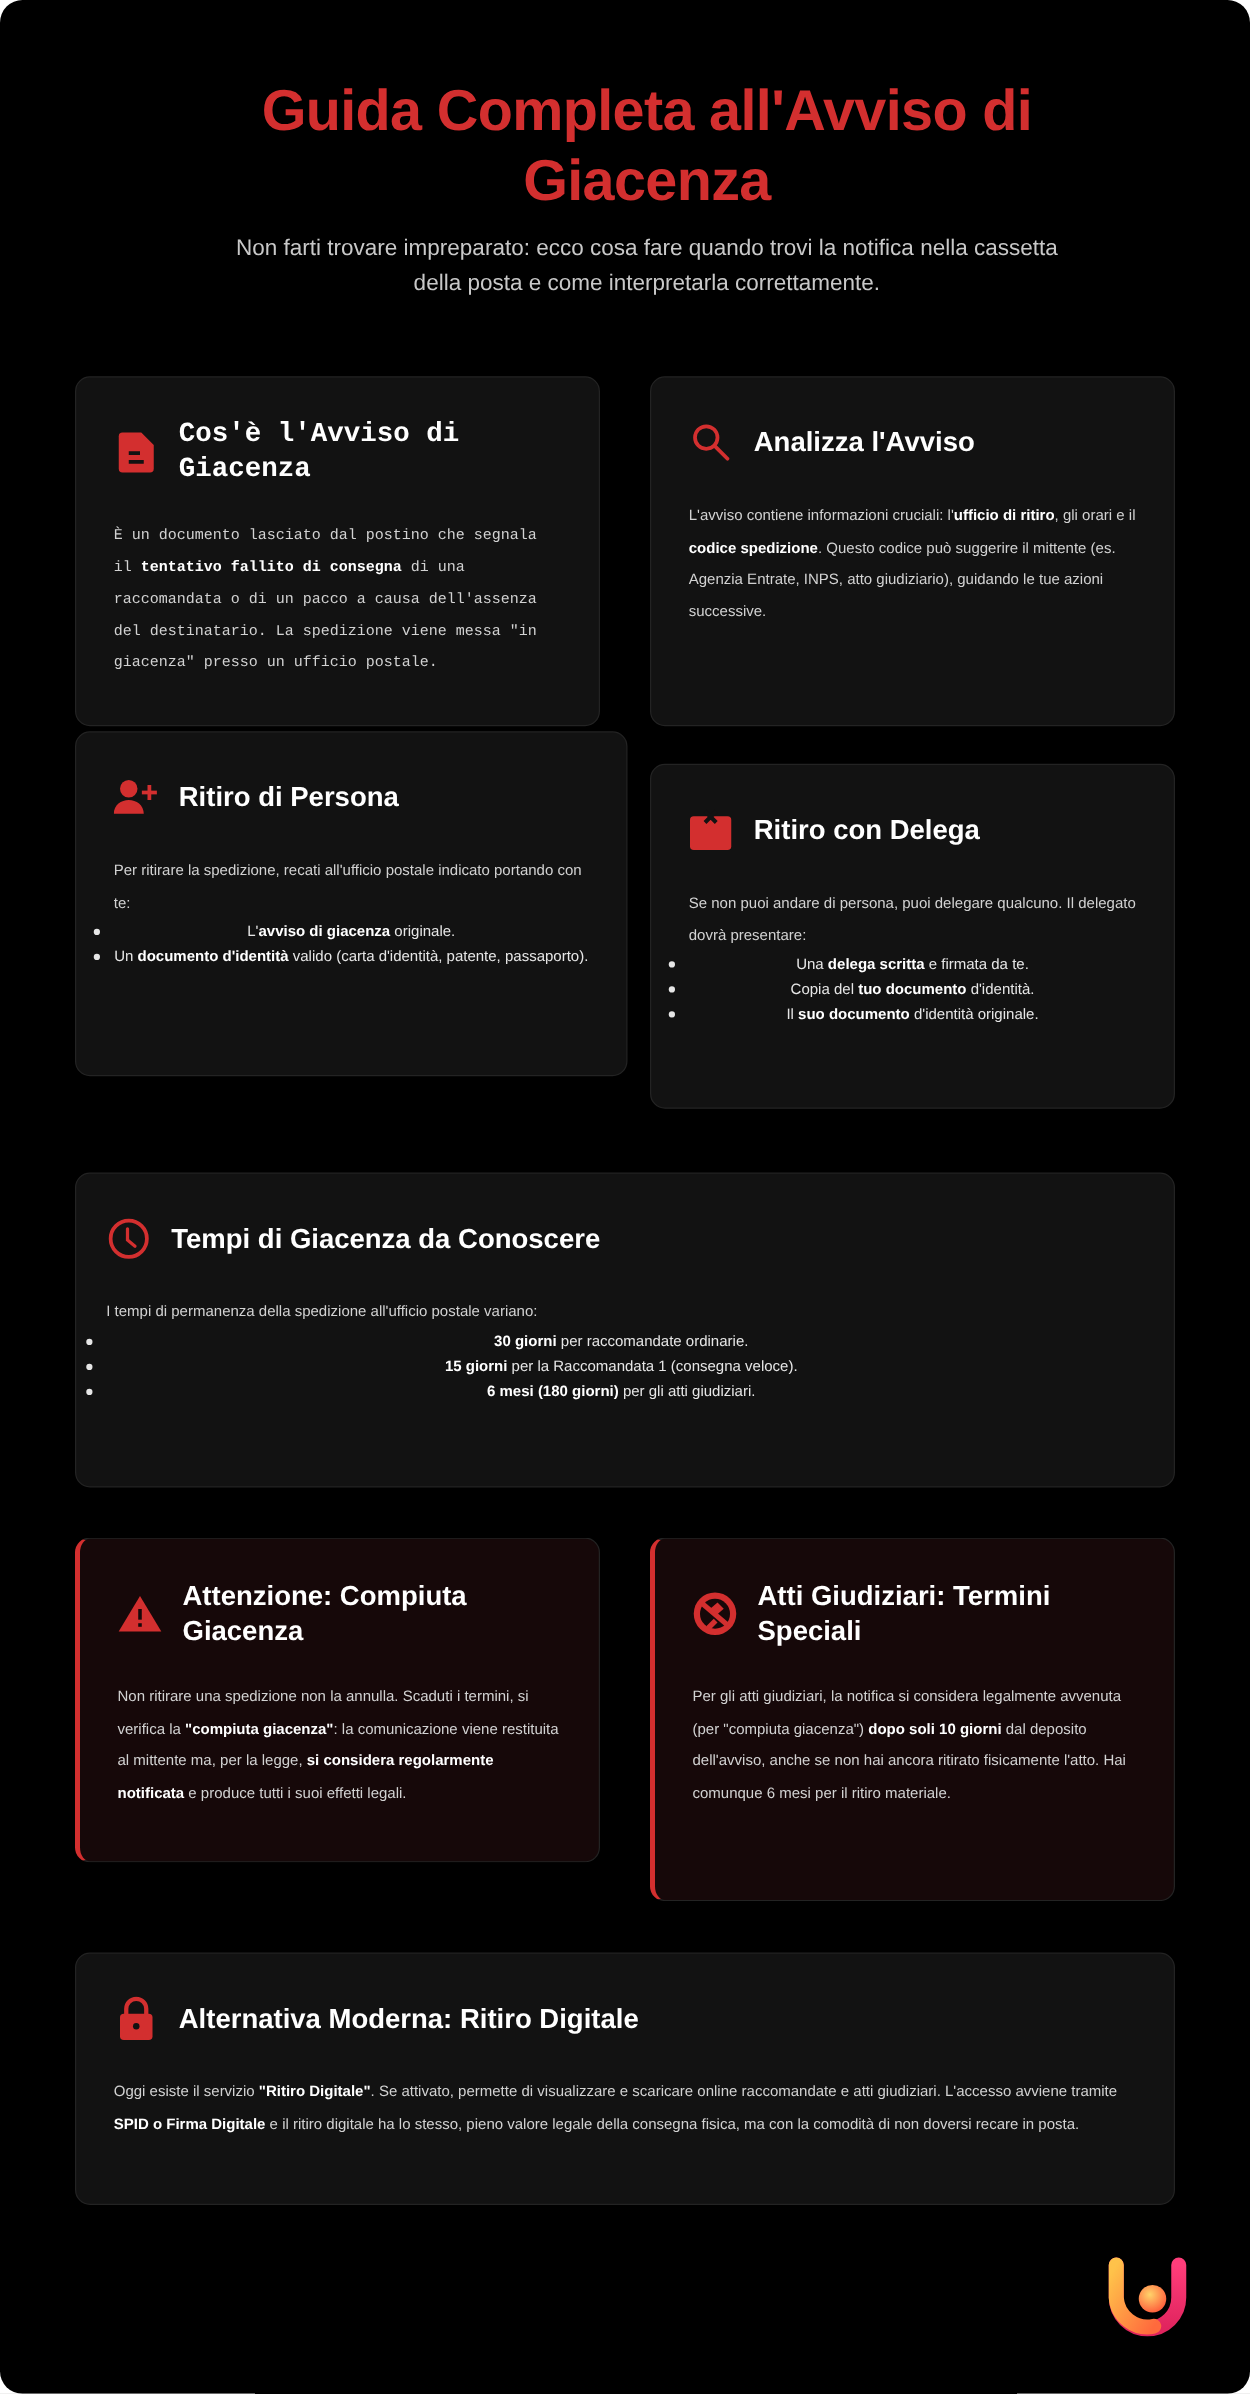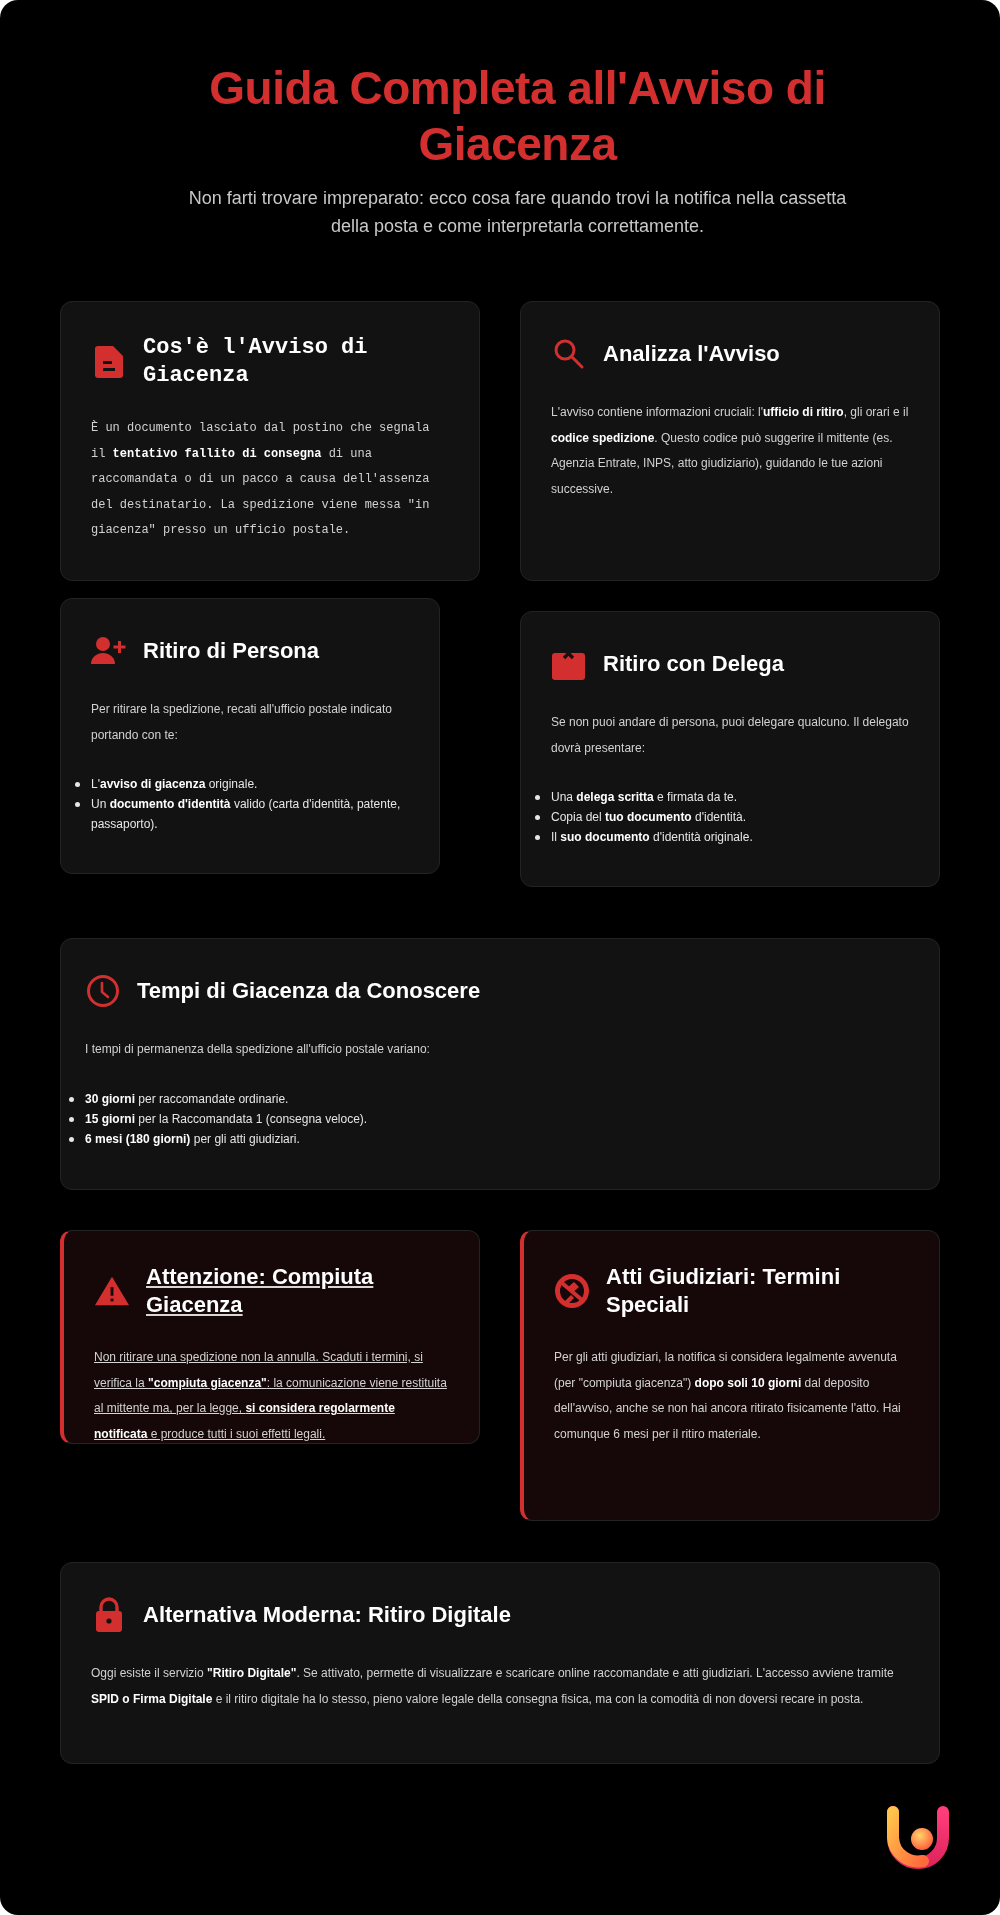--- a/index.html
+++ b/index.html
@@ -73,25 +73,25 @@
       font-size: 22px;
       line-height: 28px;
     }
     .card-body {
       font-size: 12px;
       line-height: 25.6px;
       color: #d2d2d2;
     }
     .card-body b { color: #ffffff; font-weight: 700; }
     .card-body ul {
-      margin-top: 26px;
       margin-left: -12px;
       padding-left: 12px;
       list-style: none;
       line-height: 20px;
+      text-align: center;
     }
     .card-body ul li {
       position: relative;
       padding-left: 0;
       color: #e6e6e6;
     }
     .card-body ul li::before {
       content: "";
       position: absolute;
       left: -16px;
@@ -143,21 +143,21 @@
             <line x1="18.5" y1="18.5" x2="29" y2="29" stroke="#d32f2f" stroke-width="3" stroke-linecap="round"></line>
           </svg>
       </span>
       <h2 class="card-title">Analizza l'Avviso</h2>
     </div>
     <div class="card-body">
         <p><span>L'avviso contiene informazioni cruciali: l'</span><b>ufficio di ritiro</b><span>, gli orari e il </span><b>codice spedizione</b><span>. Questo codice può suggerire il mittente (es. Agenzia Entrate, INPS, atto giudiziario), guidando le tue azioni successive.</span></p>
       </div>
   </div>
 
-  <div class="card" style="left:60px; top:598px; width:380px; height:276px;">
+  <div class="card" style="left:60px; top:585px; width:442px; height:276px;">
     <div class="card-head">
       <span class="card-icon">
         <svg width="36" height="30" viewBox="0 0 36 30">
             <circle cx="12" cy="8" r="7" fill="#d32f2f"></circle>
             <path d="M0 28c0-7 6-11 12-11s12 4 12 11z" fill="#d32f2f"></path>
             <rect x="27" y="5" width="3" height="12" fill="#d32f2f"></rect>
             <rect x="22.5" y="9.5" width="12" height="3" fill="#d32f2f"></rect>
           </svg>
       </span>
       <h2 class="card-title">Ritiro di Persona</h2>
@@ -204,21 +204,21 @@
     <div class="card-body">
       <p>I tempi di permanenza della spedizione all'ufficio postale variano:</p>
       <ul>
           <li><b>30 giorni</b><span> per raccomandate ordinarie.</span></li>
           <li><b>15 giorni</b><span> per la Raccomandata 1 (consegna veloce).</span></li>
           <li><b>6 mesi (180 giorni)</b><span> per gli atti giudiziari.</span></li>
         </ul>
     </div>
   </div>
 
-  <div class="card warn" style="left:60px; top:1230px; width:420px; height:214px;text-decoration:underline;">
+  <div class="card warn" style="left:60px; top:1230px; width:420px; height:260px;">
     <div class="card-head">
       <span class="card-icon">
         <svg width="38" height="34" viewBox="0 0 38 34">
             <path d="M19 2L37 32H1z" fill="#d32f2f"></path>
             <rect x="17.5" y="13" width="3" height="9" fill="#160809"></rect>
             <rect x="17.5" y="25" width="3" height="3" fill="#160809"></rect>
           </svg>
       </span>
       <h2 class="card-title">Attenzione: Compiuta Giacenza</h2>
     </div>

